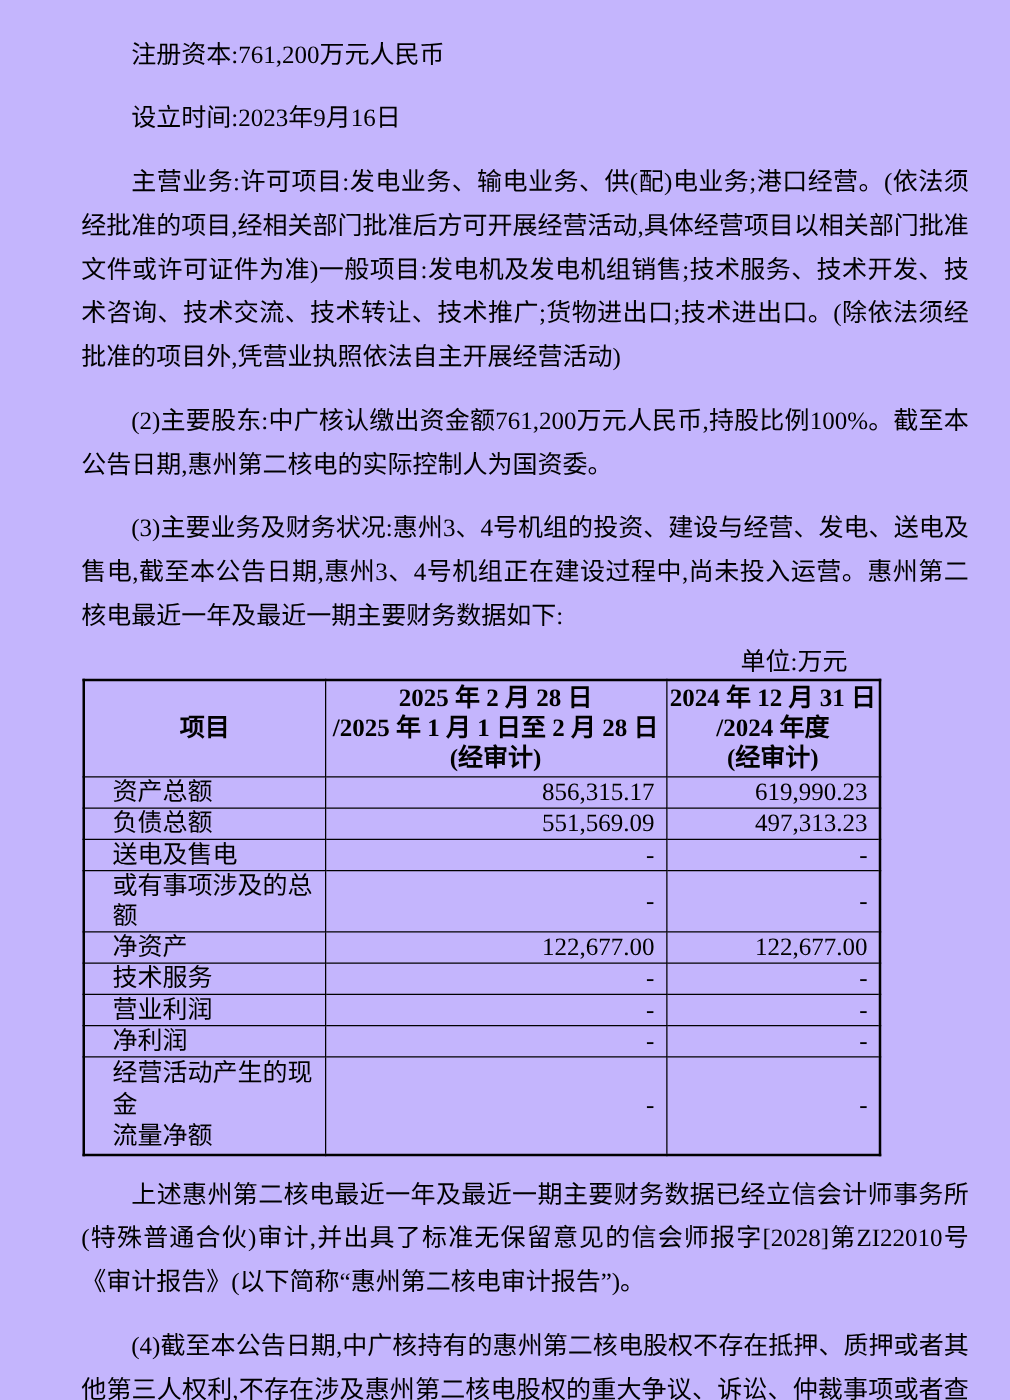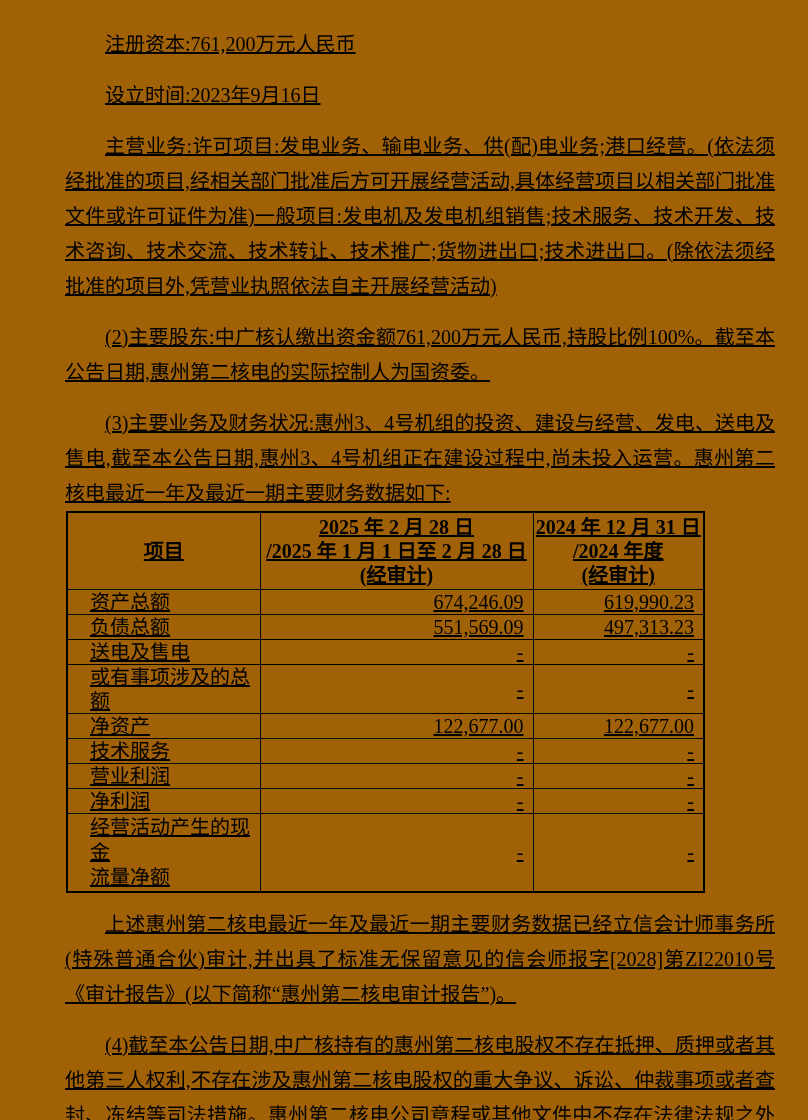--- a/index.html
+++ b/index.html
@@ -6,25 +6,24 @@
     margin: 0;
     padding: 0;
     background: #ffffff;
   }
   .page {
     position: relative;
     box-sizing: border-box;
     width: 808px;
     height: 1120px;
     padding: 27px 33px 0 65px;
-    background: #a16207;
+    background: #c4b5fd;
     color: #000000;
     font-family: "Liberation Serif", "DejaVu Serif", serif;
     overflow: hidden;
-    text-decoration: underline;
   }
   p.body-para {
     margin: 0;
     font-size: 20px;
     line-height: 35px;
     text-align: justify;
     text-indent: 2em;
   }
   p.spaced { margin-top: 16px; }
   .unit-line {
@@ -78,20 +77,21 @@
 <body>
 
 <div class="page">
 
   <p class="body-para">注册资本:761,200万元人民币</p>
   <p class="body-para spaced">设立时间:2023年9月16日</p>
   <p class="body-para spaced">主营业务:许可项目:发电业务、输电业务、供(配)电业务;港口经营。(依法须经批准的项目,经相关部门批准后方可开展经营活动,具体经营项目以相关部门批准文件或许可证件为准)一般项目:发电机及发电机组销售;技术服务、技术开发、技术咨询、技术交流、技术转让、技术推广;货物进出口;技术进出口。(除依法须经批准的项目外,凭营业执照依法自主开展经营活动)</p>
   <p class="body-para spaced">(2)主要股东:中广核认缴出资金额761,200万元人民币,持股比例100%。截至本公告日期,惠州第二核电的实际控制人为国资委。</p>
   <p class="body-para spaced">(3)主要业务及财务状况:惠州3、4号机组的投资、建设与经营、发电、送电及售电,截至本公告日期,惠州3、4号机组正在建设过程中,尚未投入运营。惠州第二核电最近一年及最近一期主要财务数据如下:</p>
 
+  <div class="unit-line">单位:万元</div>
 
   <table class="fin-table">
     <colgroup>
         <col class="c1">
         <col class="c2">
         <col class="c3">
       </colgroup>
     <thead>
       <tr>
         <th>项目</th>
@@ -99,21 +99,21 @@
 /2025 年 1 月 1 日至 2 月 28 日
 (经审计)</th>
         <th>2024 年 12 月 31 日
 /2024 年度
 (经审计)</th>
       </tr>
     </thead>
     <tbody>
       <tr>
         <td class="lab">资产总额</td>
-        <td class="val">674,246.09</td>
+        <td class="val">856,315.17</td>
         <td class="val">619,990.23</td>
       </tr>
       <tr>
         <td class="lab">负债总额</td>
         <td class="val">551,569.09</td>
         <td class="val">497,313.23</td>
       </tr>
       <tr>
         <td class="lab">送电及售电</td>
         <td class="val">-</td>

